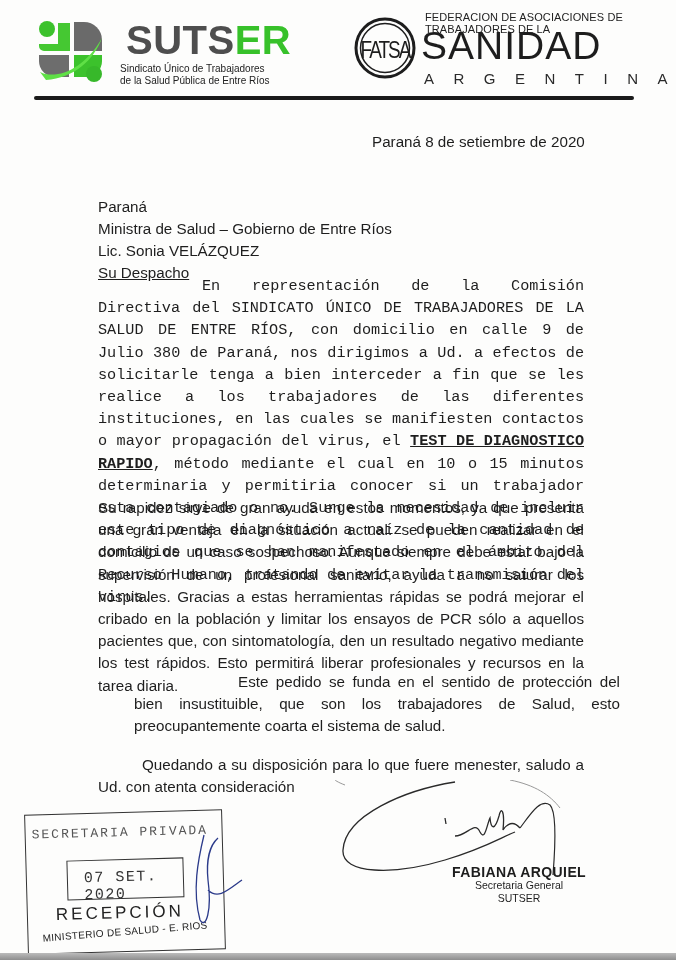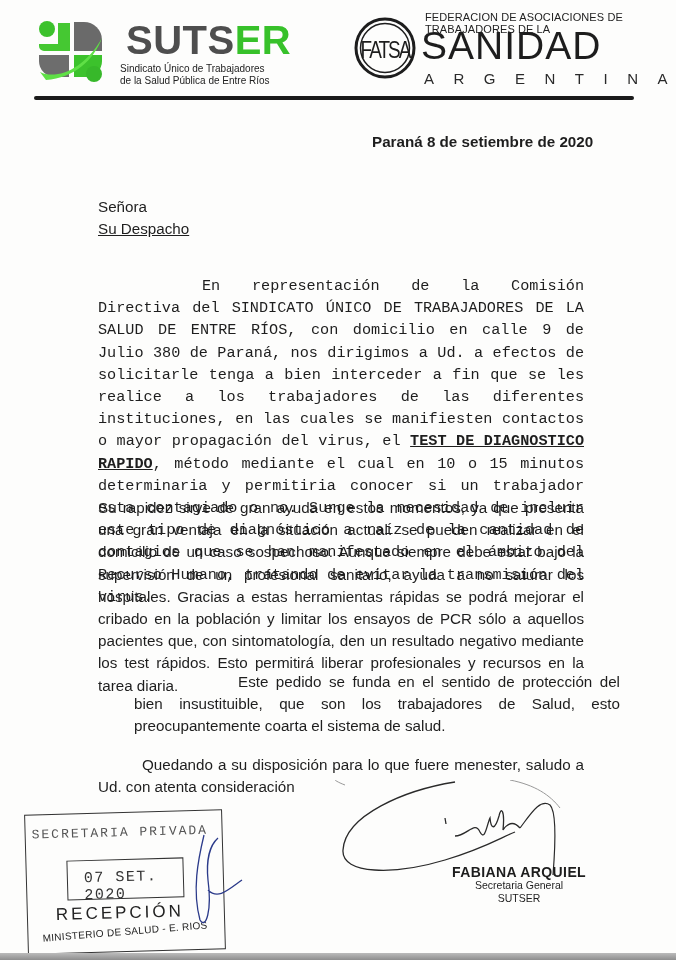--- a/index.html
+++ b/index.html
@@ -13,21 +13,21 @@
   #sutser-name .green { color:#37c12a; }
   #sutser-sub { left:120px; top:63px; font-size:10px; line-height:11.5px; color:#222; }
   #fatsa-emblem { left:354px; top:17px; width:62px; height:62px; }
   #fed-text { left:425px; top:11px; font-size:11px; letter-spacing:0.1px; color:#222; font-family:"Liberation Sans Narrow","Liberation Sans",sans-serif; }
   #sanidad { left:421px; top:20px; font-size:39px; letter-spacing:1px; font-weight:normal; color:#1d1d1d; line-height:52px; }
   #argentina { left:424px; top:70px; font-size:15px; letter-spacing:19.5px; color:#2a2a2a; }
   #header-rule { left:34px; top:96px; width:600px; height:4px; background:#1b1b1b; border-radius:2px; }
 
   
   .txt { font-family:"Liberation Sans", sans-serif; font-size:15.2px; color:#1e1e1e; }
-  #date { left:372px; top:133px;font-weight:bold; }
+  #date { left:372px; top:133px; }
   #recipient { left:98px; top:196px; line-height:22px; }
   #recipient .u { text-decoration:underline; }
   .para { position:absolute; left:98px; width:486px; line-height:22.2px; text-align:justify; }
   .para .indent { display:inline-block; width:104px; }
   #p1 { top:275px;font-family:Liberation Mono, monospace; }
   #p2 { top:497px; }
   #p3 { top:671px;margin-left:36px; }
   #p4 { top:754px; }
   .para b.u { text-decoration:underline; font-weight:bold; }
 
@@ -69,21 +69,23 @@
   <circle cx="31" cy="31" r="24.5" fill="none" stroke="#1d1d1d" stroke-width="1.5"></circle>
   <text x="31" y="40" text-anchor="middle" font-family="Liberation Sans, sans-serif" font-size="19" fill="#1d1d1d" letter-spacing="-2" transform="scale(1,1.25) translate(0,-7)">FATSA</text>
 </svg>
 <div id="fed-text" class="abs">FEDERACION DE ASOCIACIONES DE TRABAJADORES DE LA</div>
 <div id="sanidad" class="abs">SANIDAD</div>
 <div id="argentina" class="abs">ARGENTINA</div>
 <div id="header-rule" class="abs"></div>
 
 <div id="date" class="abs txt">Paraná 8 de setiembre de 2020</div>
 <div id="recipient" class="abs txt">
-  <div>Señora</div>
+  <div>Paraná</div>
+  <div>Ministra de Salud – Gobierno de Entre Ríos</div>
+  <div>Lic. Sonia VELÁZQUEZ</div>
   <div class="u">Su Despacho</div>
 </div>
 
 <div id="p1" class="para txt"><span class="indent"></span><span>En representación de la Comisión Directiva del SINDICATO ÚNICO DE TRABAJADORES DE LA SALUD DE ENTRE RÍOS, con domicilio en calle 9 de Julio 380 de Paraná, nos dirigimos a Ud.  a efectos de solicitarle tenga a bien interceder a fin que se les realice a los trabajadores de las diferentes instituciones, en las cuales se manifiesten contactos o mayor propagación del virus, el </span><b class="u">TEST DE DIAGNOSTICO RAPIDO</b><span>, método mediante el cual en 10 o 15 minutos determinaria y permitiria conocer si un trabajador esta contagiado o no. Surge la necesidad de incluir este tipo de diagnóstico a raíz de la cantidad de contagios que se han manifestado en el ámbito del Recurso Humano, tratando de evitar la transmisión del virus.</span></div>
 <div id="p2" class="para txt">Su rapidez sirve de gran ayuda en estos momentos, ya que presenta una gran ventaja en la situación actual: se pueden realizar en el domicilio de un caso sospechoso. Aunque siempre debe estar bajo la supervisión de un profesional sanitario, ayuda a no saturar los hospitales. Gracias a estas herramientas rápidas se podrá mejorar el cribado en la población y limitar los ensayos de PCR sólo a aquellos pacientes que, con sintomatología, den un resultado negativo mediante los test rápidos. Esto permitirá liberar profesionales y recursos en la tarea diaria.</div>
 <div id="p3" class="para txt"><span class="indent"></span><span>Este pedido se funda en el sentido de protección del bien insustituible, que son los trabajadores de Salud, esto preocupantemente coarta el sistema de salud.</span></div>
 <div id="p4" class="para txt"><span class="indent" style="width:44px"></span><span>Quedando a su disposición para lo que fuere menester, saludo a Ud. con atenta consideración</span></div>
 
 <svg id="signature" class="abs" viewBox="0 0 340 110">
   <path d="M120 2 C70 10 10 35 8 70 C6 95 60 95 110 80 C150 68 165 58 180 52" fill="none" stroke="#2a2a2a" stroke-width="1.3"></path>

